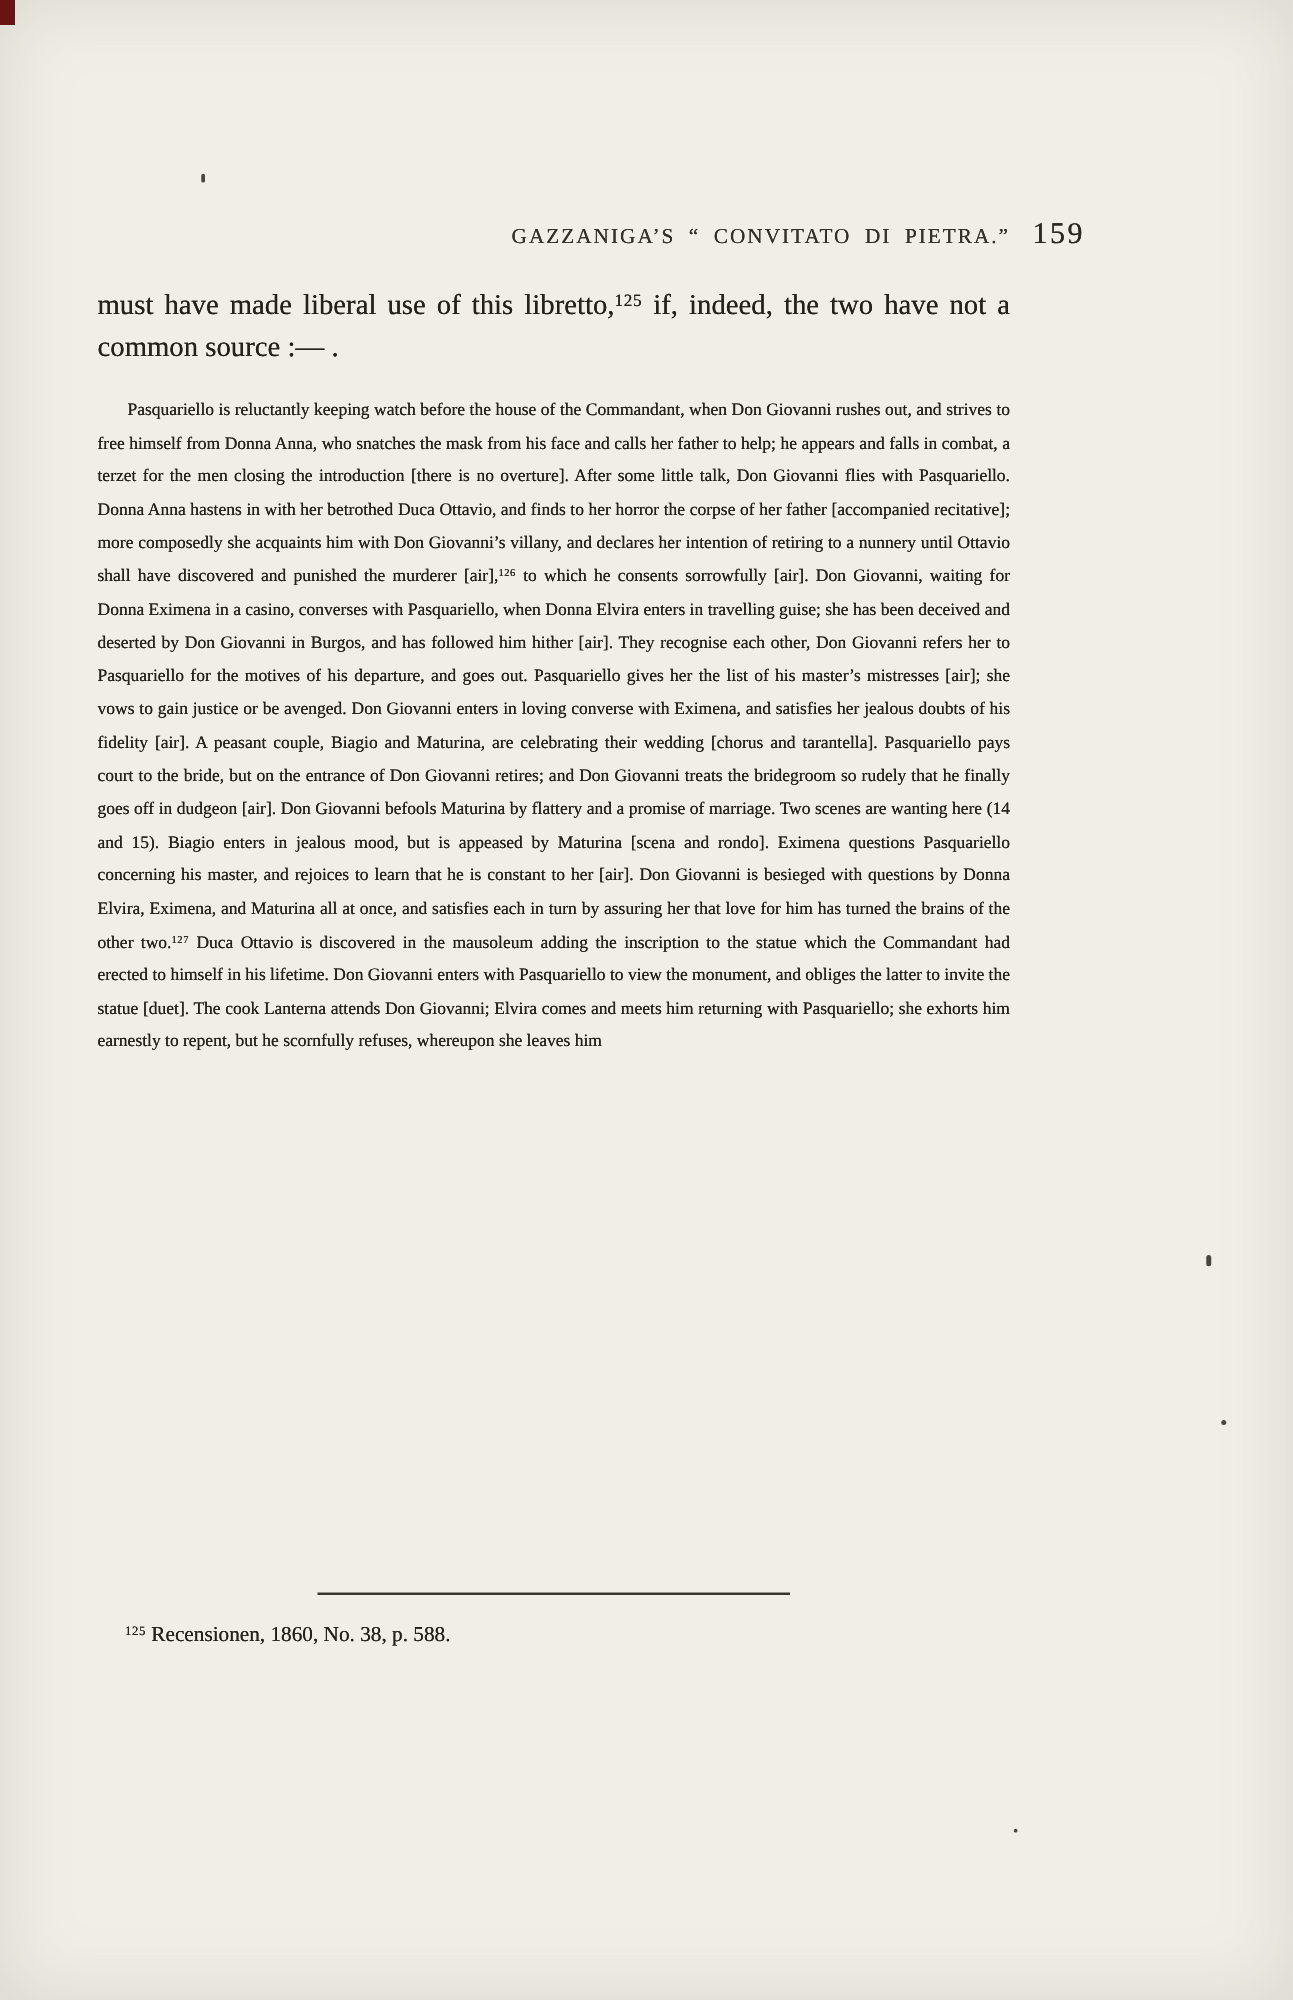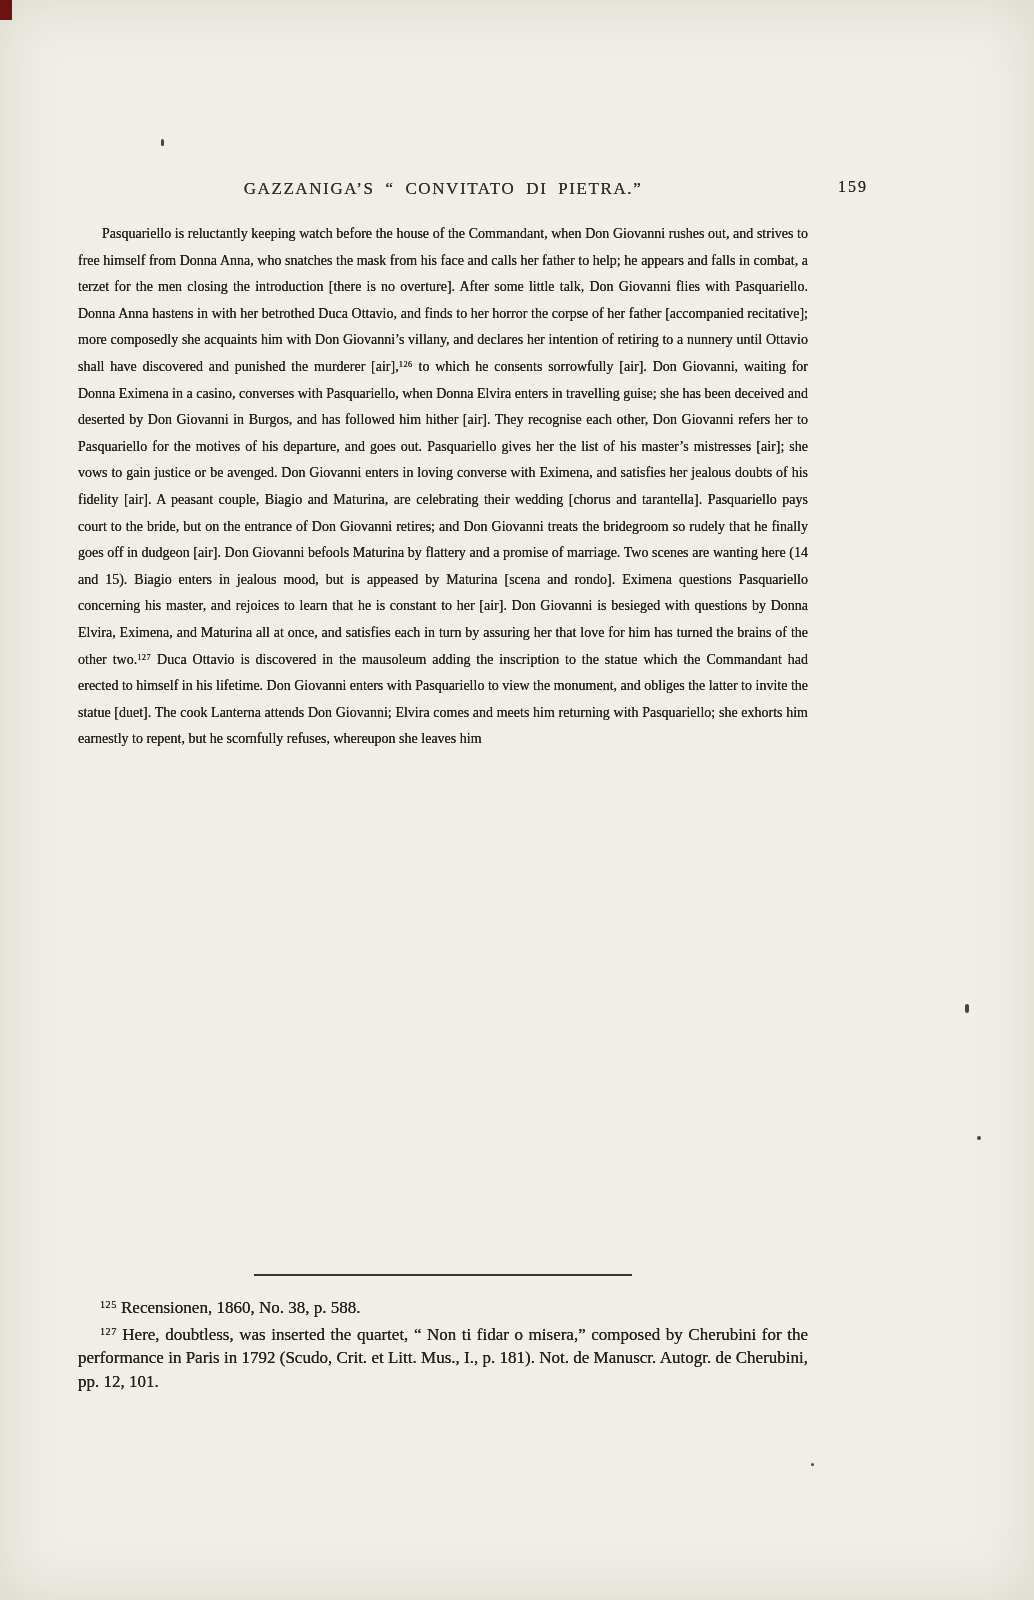--- a/index.html
+++ b/index.html
@@ -35,33 +35,33 @@
   .speck.s4 { left: 811px; top: 1463px; width: 3px; height: 3px; }
 
   .content {
     position: absolute;
     left: 78px;
     top: 178px;
     width: 730px;
   }
   .running-header {
     position: relative;
-    text-align: center;
+    text-align: right;
     font-size: 17px;
     line-height: 22px;
     letter-spacing: 1.6px;
     word-spacing: 5px;
     color: #35312a;
     text-shadow: 0 0 0.4px currentColor;
   }
   .page-number {
     position: absolute;
     right: -60px;
     top: -2px;
-    font-size: 16px;
+    font-size: 24px;
     letter-spacing: 2px;
     color: #2c2822;
   }
   .intro {
     margin: 27px 0 0 0;
     font-size: 23px;
     line-height: 34px;
     text-align: justify;
     text-shadow: 0 0 0.4px currentColor;
   }
@@ -113,24 +113,24 @@
   <div class="speck s3"></div>
   <div class="speck s4"></div>
 
   <div class="content">
 
     <div class="running-header">
       <span class="header-title">GAZZANIGA’S “ CONVITATO DI PIETRA.”</span>
       <span class="page-number">159</span>
     </div>
 
+    <p class="intro">must have made liberal use of this libretto,<sup>125</sup> if, indeed, the two have not a common source :— .</p>
 
     <p class="synopsis">Pasquariello is reluctantly keeping watch before the house of the Commandant, when Don Giovanni rushes out, and strives to free himself from Donna Anna, who snatches the mask from his face and calls her father to help; he appears and falls in combat, a terzet for the men closing the introduction [there is no overture].  After some little talk, Don Giovanni flies with Pasquariello.  Donna Anna hastens in with her betrothed Duca Ottavio, and finds to her horror the corpse of her father [accompanied recitative]; more composedly she acquaints him with Don Giovanni’s villany, and declares her intention of retiring to a nunnery until Ottavio shall have discovered and punished the murderer [air],<sup>126</sup> to which he consents sorrowfully [air].  Don Giovanni, waiting for Donna Eximena in a casino, converses with Pasquariello, when Donna Elvira enters in travelling guise; she has been deceived and deserted by Don Giovanni in Burgos, and has followed him hither [air].  They recognise each other, Don Giovanni refers her to Pasquariello for the motives of his departure, and goes out.  Pasquariello gives her the list of his master’s mistresses [air]; she vows to gain justice or be avenged. Don Giovanni enters in loving converse with Eximena, and satisfies her jealous doubts of his fidelity [air].  A peasant couple, Biagio and Maturina, are celebrating their wedding [chorus and tarantella].  Pasquariello pays court to the bride, but on the entrance of Don Giovanni retires; and Don Giovanni treats the bridegroom so rudely that he finally goes off in dudgeon [air].  Don Giovanni befools Maturina by flattery and a promise of marriage.  Two scenes are wanting here (14 and 15). Biagio enters in jealous mood, but is appeased by Maturina [scena and rondo].  Eximena questions Pasquariello concerning his master, and rejoices to learn that he is constant to her [air].  Don Giovanni is besieged with questions by Donna Elvira, Eximena, and Maturina all at once, and satisfies each in turn by assuring her that love for him has turned the brains of the other two.<sup>127</sup>  Duca Ottavio is discovered in the mausoleum adding the inscription to the statue which the Commandant had erected to himself in his lifetime.  Don Giovanni enters with Pasquariello to view the monument, and obliges the latter to invite the statue [duet].  The cook Lanterna attends Don Giovanni; Elvira comes and meets him returning with Pasquariello; she exhorts him earnestly to repent, but he scornfully refuses, whereupon she leaves him</p>
 
   </div>
 
   <div class="footnotes">
     <div class="footnote-rule"></div>
     <p class="footnote"><sup>125</sup> Recensionen, 1860, No. 38, p. 588.</p>
-    <p class="footnote"><sup>127</sup> Here, doubtless, was inserted the quartet, “ Non ti fidar o misera,” composed by Cherubini for the performance in Paris in 1792 (Scudo, Crit. et Litt. Mus., I., p. 181).  Not. de Manuscr. Autogr. de Cherubini, pp. 12, 101.</p>
   </div>
 
 </div>
 
 </body></html>

